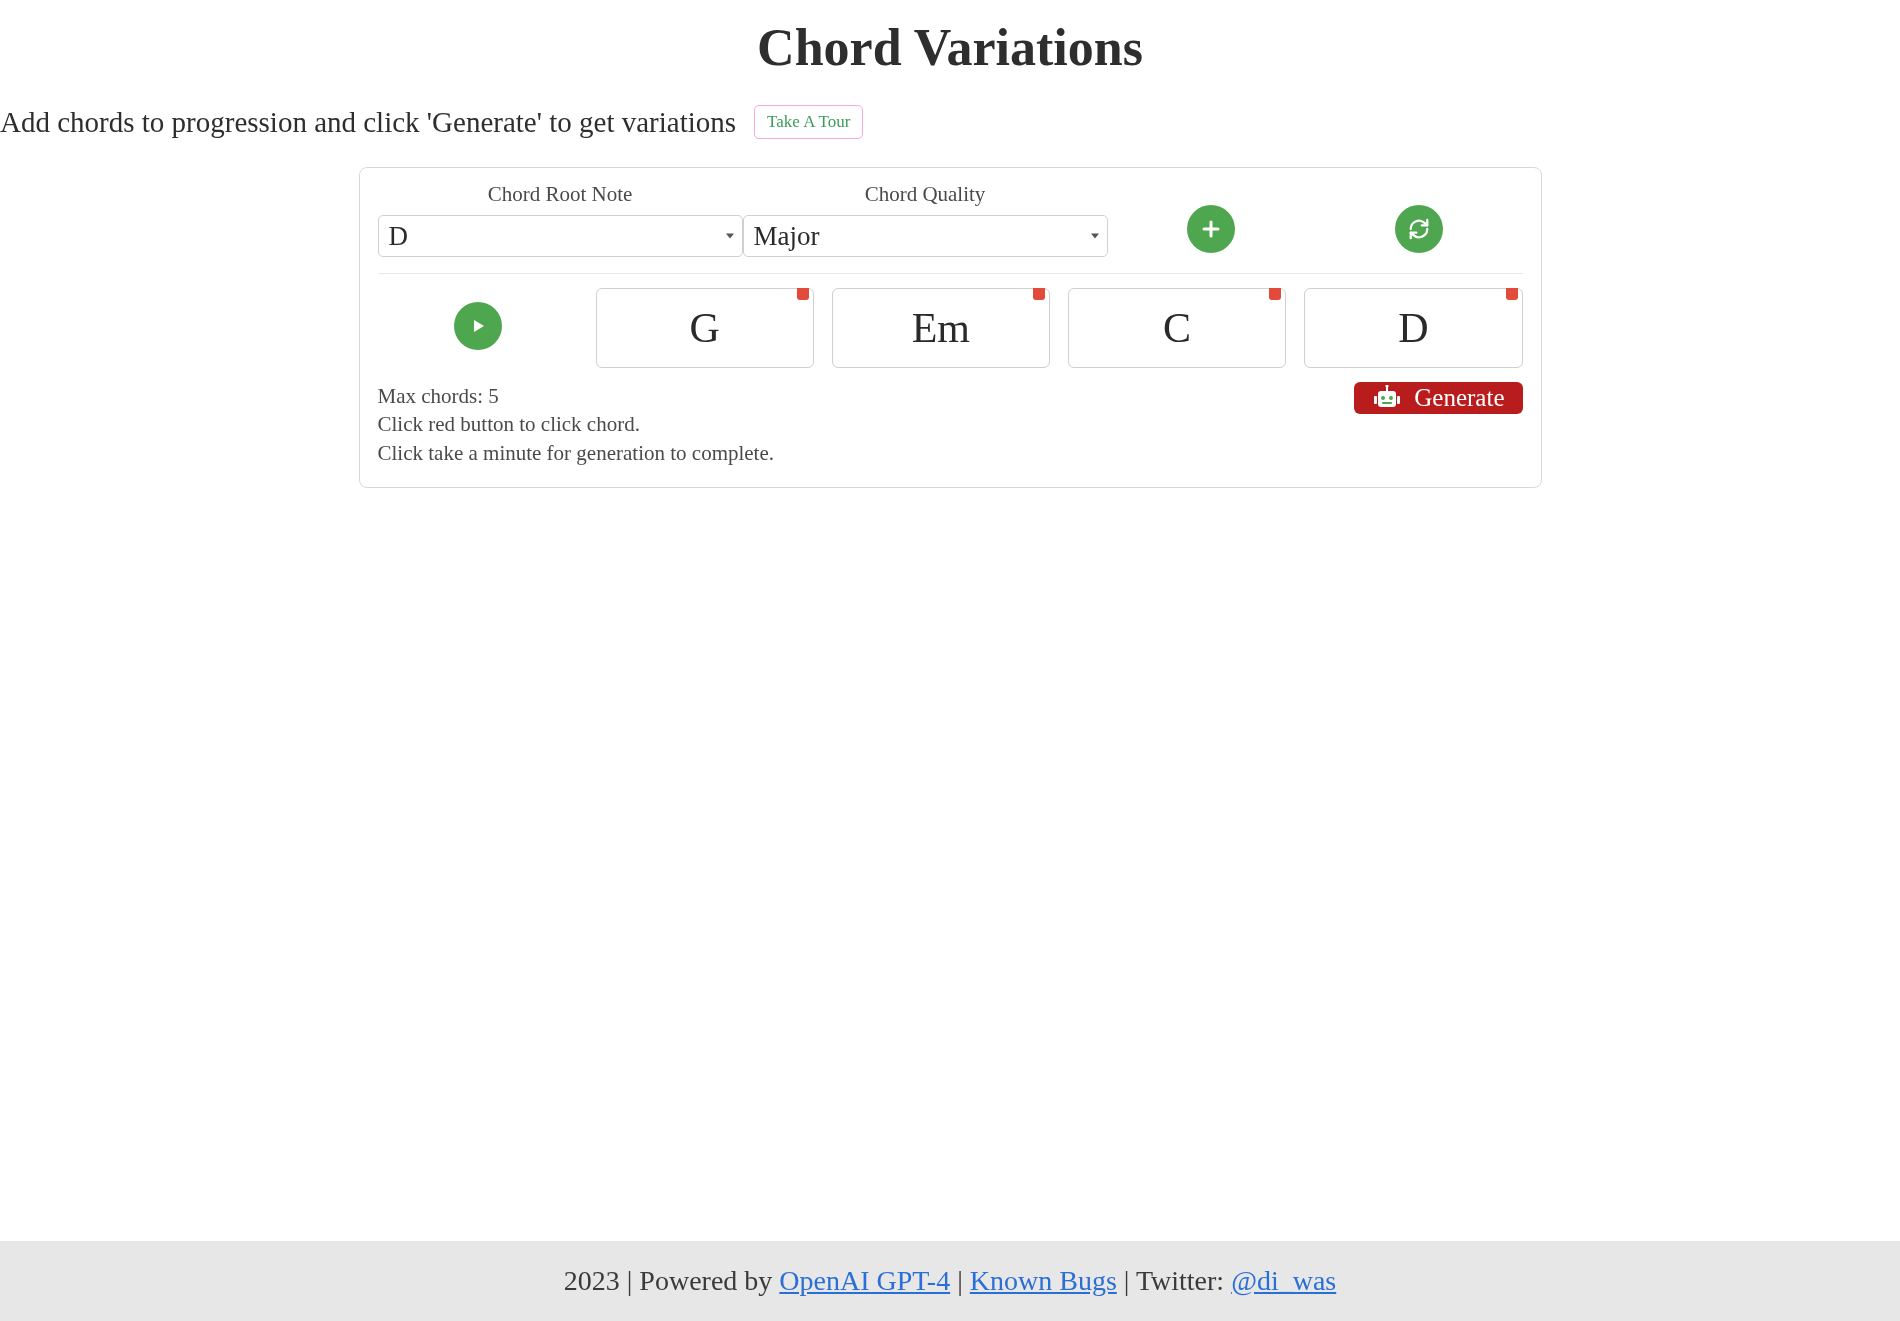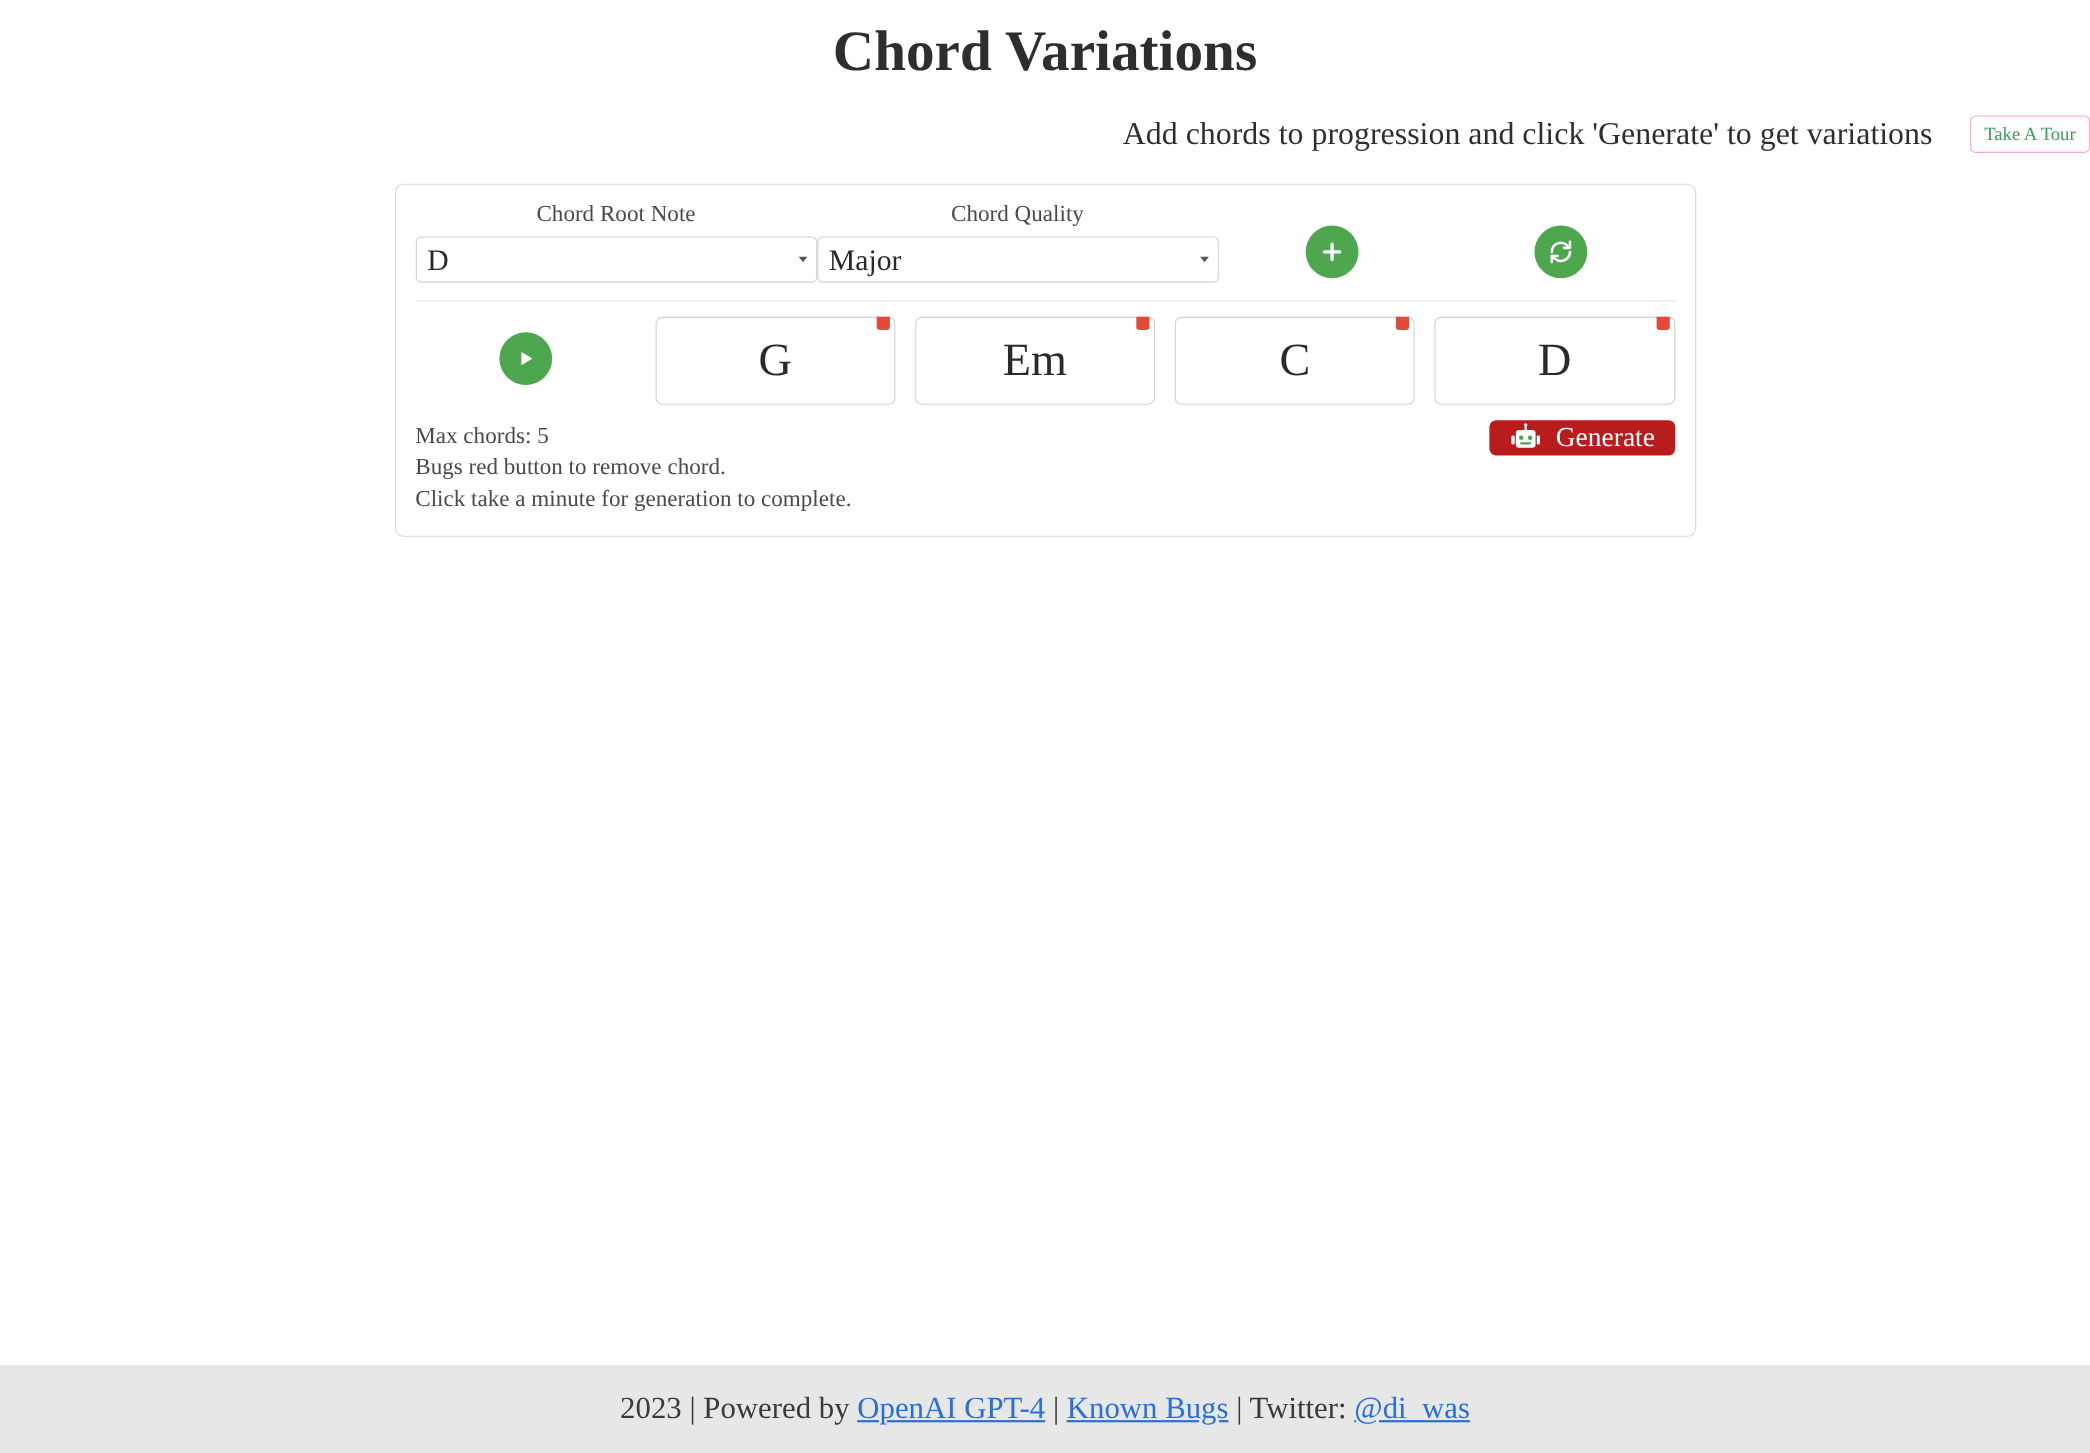--- a/index.html
+++ b/index.html
@@ -18,22 +18,22 @@
   h1.title {
     text-align: center;
     font-size: 52px;
     font-weight: 600;
     color: #2e2e2e;
     margin-bottom: 28px;
   }
   .subtitle-row {
     display: flex;
     align-items: center;
-    justify-content: flex-end;
-    gap: 34px;
+    justify-content: flex-start;
+    gap: 18px;
     margin-bottom: 28px;
   }
   .subtitle {
     font-size: 29px;
     color: #2e2e2e;
   }
   .tour-btn {
     border: 1px solid #f9a8d4;
     background: #fff;
     color: #3a9d5a;
@@ -255,21 +255,21 @@
       </div>
       <div class="chord-card">
         <span class="remove-tab"></span>
         <span>D</span>
       </div>
     </div>
 
     <div class="info-row">
       <div class="info-text">
         <p>Max chords: 5</p>
-        <p>Bugs red button to remove chord.</p>
+        <p>Click red button to click chord.</p>
         <p>Click take a minute for generation to complete.</p>
       </div>
       <button class="generate-btn">
         <svg width="30" height="26" viewBox="0 0 30 26" fill="#fff">
           <rect x="2" y="11" width="3" height="8" rx="1"></rect>
           <rect x="25" y="11" width="3" height="8" rx="1"></rect>
           <rect x="6" y="6" width="18" height="16" rx="3"></rect>
           <circle cx="11" cy="13" r="2" fill="#4ea64e"></circle>
           <circle cx="19" cy="13" r="2" fill="#4ea64e"></circle>
           <rect x="10" y="17" width="10" height="2" rx="1" fill="#4ea64e"></rect>

